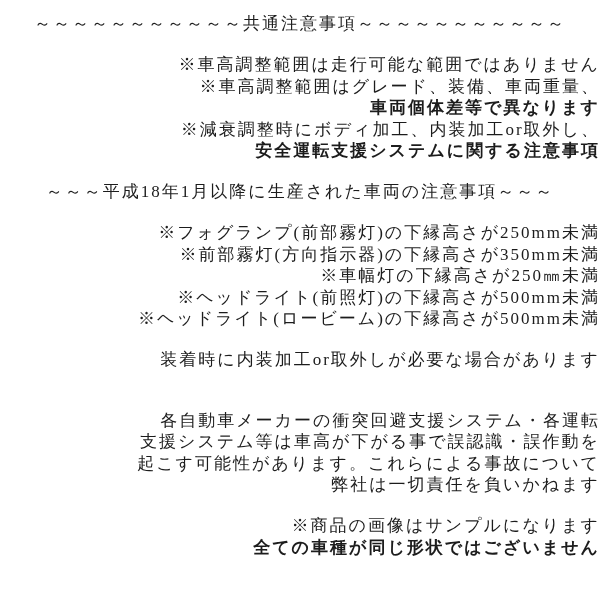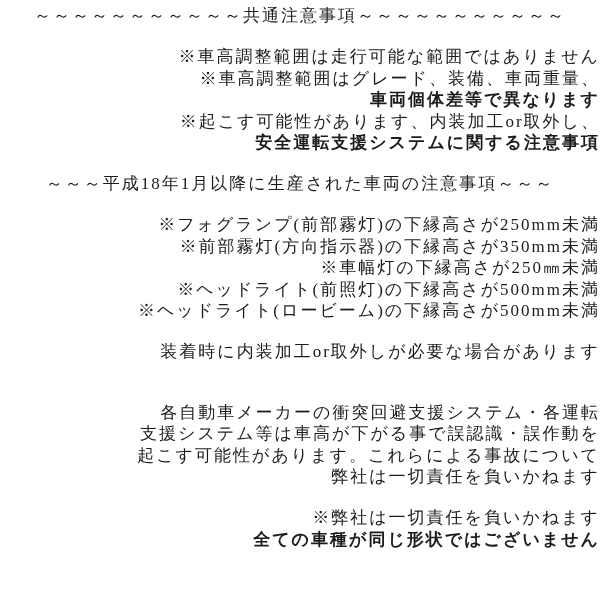--- a/index.html
+++ b/index.html
@@ -7,21 +7,21 @@
     padding: 0;
     width: 600px;
     height: 600px;
     overflow: hidden;
     background: #ffffff;
   }
   .doc {
     box-sizing: border-box;
     width: 600px;
     height: 600px;
-    padding-top: 5px;
+    padding-top: 13px;
     background: #ffffff;
     color: #1c1c1c;
     font-family: "Liberation Serif", "DejaVu Serif", serif;
     font-size: 17px;
     line-height: 21.5px;
     letter-spacing: 2px;
   }
   .line {
     height: 21.5px;
     padding-left: 48px;
@@ -45,21 +45,21 @@
 <body>
 
 <div class="doc">
 
   <div class="heading">～～～～～～～～～～～共通注意事項～～～～～～～～～～～</div>
   <div class="spacer"></div>
 
   <div class="line">※車高調整範囲は走行可能な範囲ではありません</div>
   <div class="line">※車高調整範囲はグレード、装備、車両重量、</div>
   <div class="line indent">車両個体差等で異なります</div>
-  <div class="line">※起こす可能性があります、内装加工or取外し、</div>
+  <div class="line">※減衰調整時にボディ加工、内装加工or取外し、</div>
   <div class="line indent">安全運転支援システムに関する注意事項</div>
   <div class="spacer"></div>
 
   <div class="heading">～～～平成18年1月以降に生産された車両の注意事項～～～</div>
   <div class="spacer"></div>
 
   <div class="line">※フォグランプ(前部霧灯)の下縁高さが250mm未満</div>
   <div class="line">※前部霧灯(方向指示器)の下縁高さが350mm未満</div>
   <div class="line">※車幅灯の下縁高さが250㎜未満</div>
   <div class="line">※ヘッドライト(前照灯)の下縁高さが500mm未満</div>
@@ -70,16 +70,16 @@
   <div class="spacer"></div>
 
   <div class="spacer"></div>
 
   <div class="line">各自動車メーカーの衝突回避支援システム・各運転</div>
   <div class="line">支援システム等は車高が下がる事で誤認識・誤作動を</div>
   <div class="line">起こす可能性があります。これらによる事故について</div>
   <div class="line">弊社は一切責任を負いかねます</div>
   <div class="spacer"></div>
 
-  <div class="line">※弊社は一切責任を負いかねます</div>
+  <div class="line">※商品の画像はサンプルになります</div>
   <div class="line indent">全ての車種が同じ形状ではございません</div>
 
 </div>
 
 </body></html>

